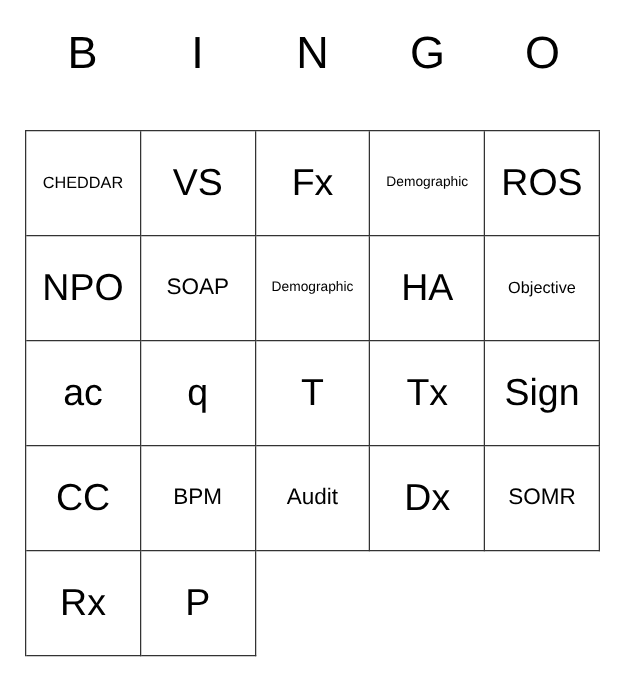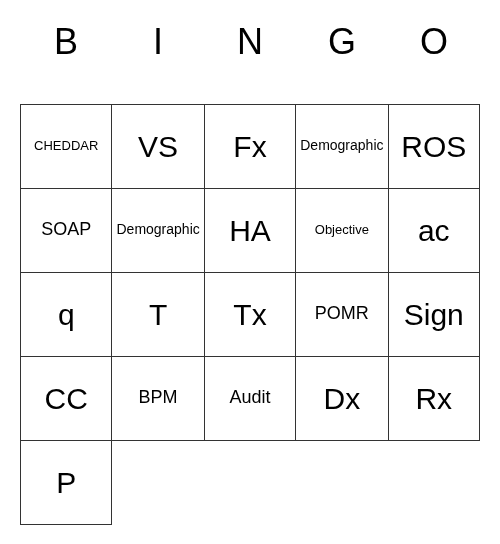--- a/index.html
+++ b/index.html
@@ -55,21 +55,21 @@
     .cell-large {
       font-size: 30px;
     }
     .cell-medium {
       font-size: 18px;
     }
     .cell-small {
       font-size: 13px;
     }
     .cell-xsmall {
-      font-size: 14px;
+      font-size: 11px;
     }
   </style>
 </head>
 <body>
 
 <div class="bingo-card">
   <div class="bingo-header">
   <div class="bingo-header-cell">B</div>
       <div class="bingo-header-cell">I</div>
       <div class="bingo-header-cell">N</div>
@@ -86,20 +86,23 @@
       <div class="bingo-cell">
         <span class="cell-large">Fx</span>
       </div>
       <div class="bingo-cell">
         <span class="cell-xsmall">Demographic</span>
       </div>
       <div class="bingo-cell">
         <span class="cell-large">ROS</span>
       </div>
       <div class="bingo-cell">
+        <span class="cell-large">NPO</span>
+      </div>
+      <div class="bingo-cell">
         <span class="cell-medium">SOAP</span>
       </div>
       <div class="bingo-cell">
         <span class="cell-xsmall">Demographic</span>
       </div>
       <div class="bingo-cell">
         <span class="cell-large">HA</span>
       </div>
       <div class="bingo-cell">
         <span class="cell-small">Objective</span>
@@ -110,37 +113,37 @@
       <div class="bingo-cell">
         <span class="cell-large">q</span>
       </div>
       <div class="bingo-cell">
         <span class="cell-large">T</span>
       </div>
       <div class="bingo-cell">
         <span class="cell-large">Tx</span>
       </div>
       <div class="bingo-cell">
-        <span class="cell-medium">POMR</span>
-      </div>
-      <div class="bingo-cell">
         <span class="cell-large">Sign</span>
       </div>
       <div class="bingo-cell">
         <span class="cell-large">CC</span>
       </div>
       <div class="bingo-cell">
         <span class="cell-medium">BPM</span>
       </div>
       <div class="bingo-cell">
         <span class="cell-medium">Audit</span>
       </div>
       <div class="bingo-cell">
         <span class="cell-large">Dx</span>
       </div>
       <div class="bingo-cell">
+        <span class="cell-medium">SOMR</span>
+      </div>
+      <div class="bingo-cell">
         <span class="cell-large">Rx</span>
       </div>
       <div class="bingo-cell">
         <span class="cell-large">P</span>
       </div>
     </div>
 </div>
 
 </body></html>

